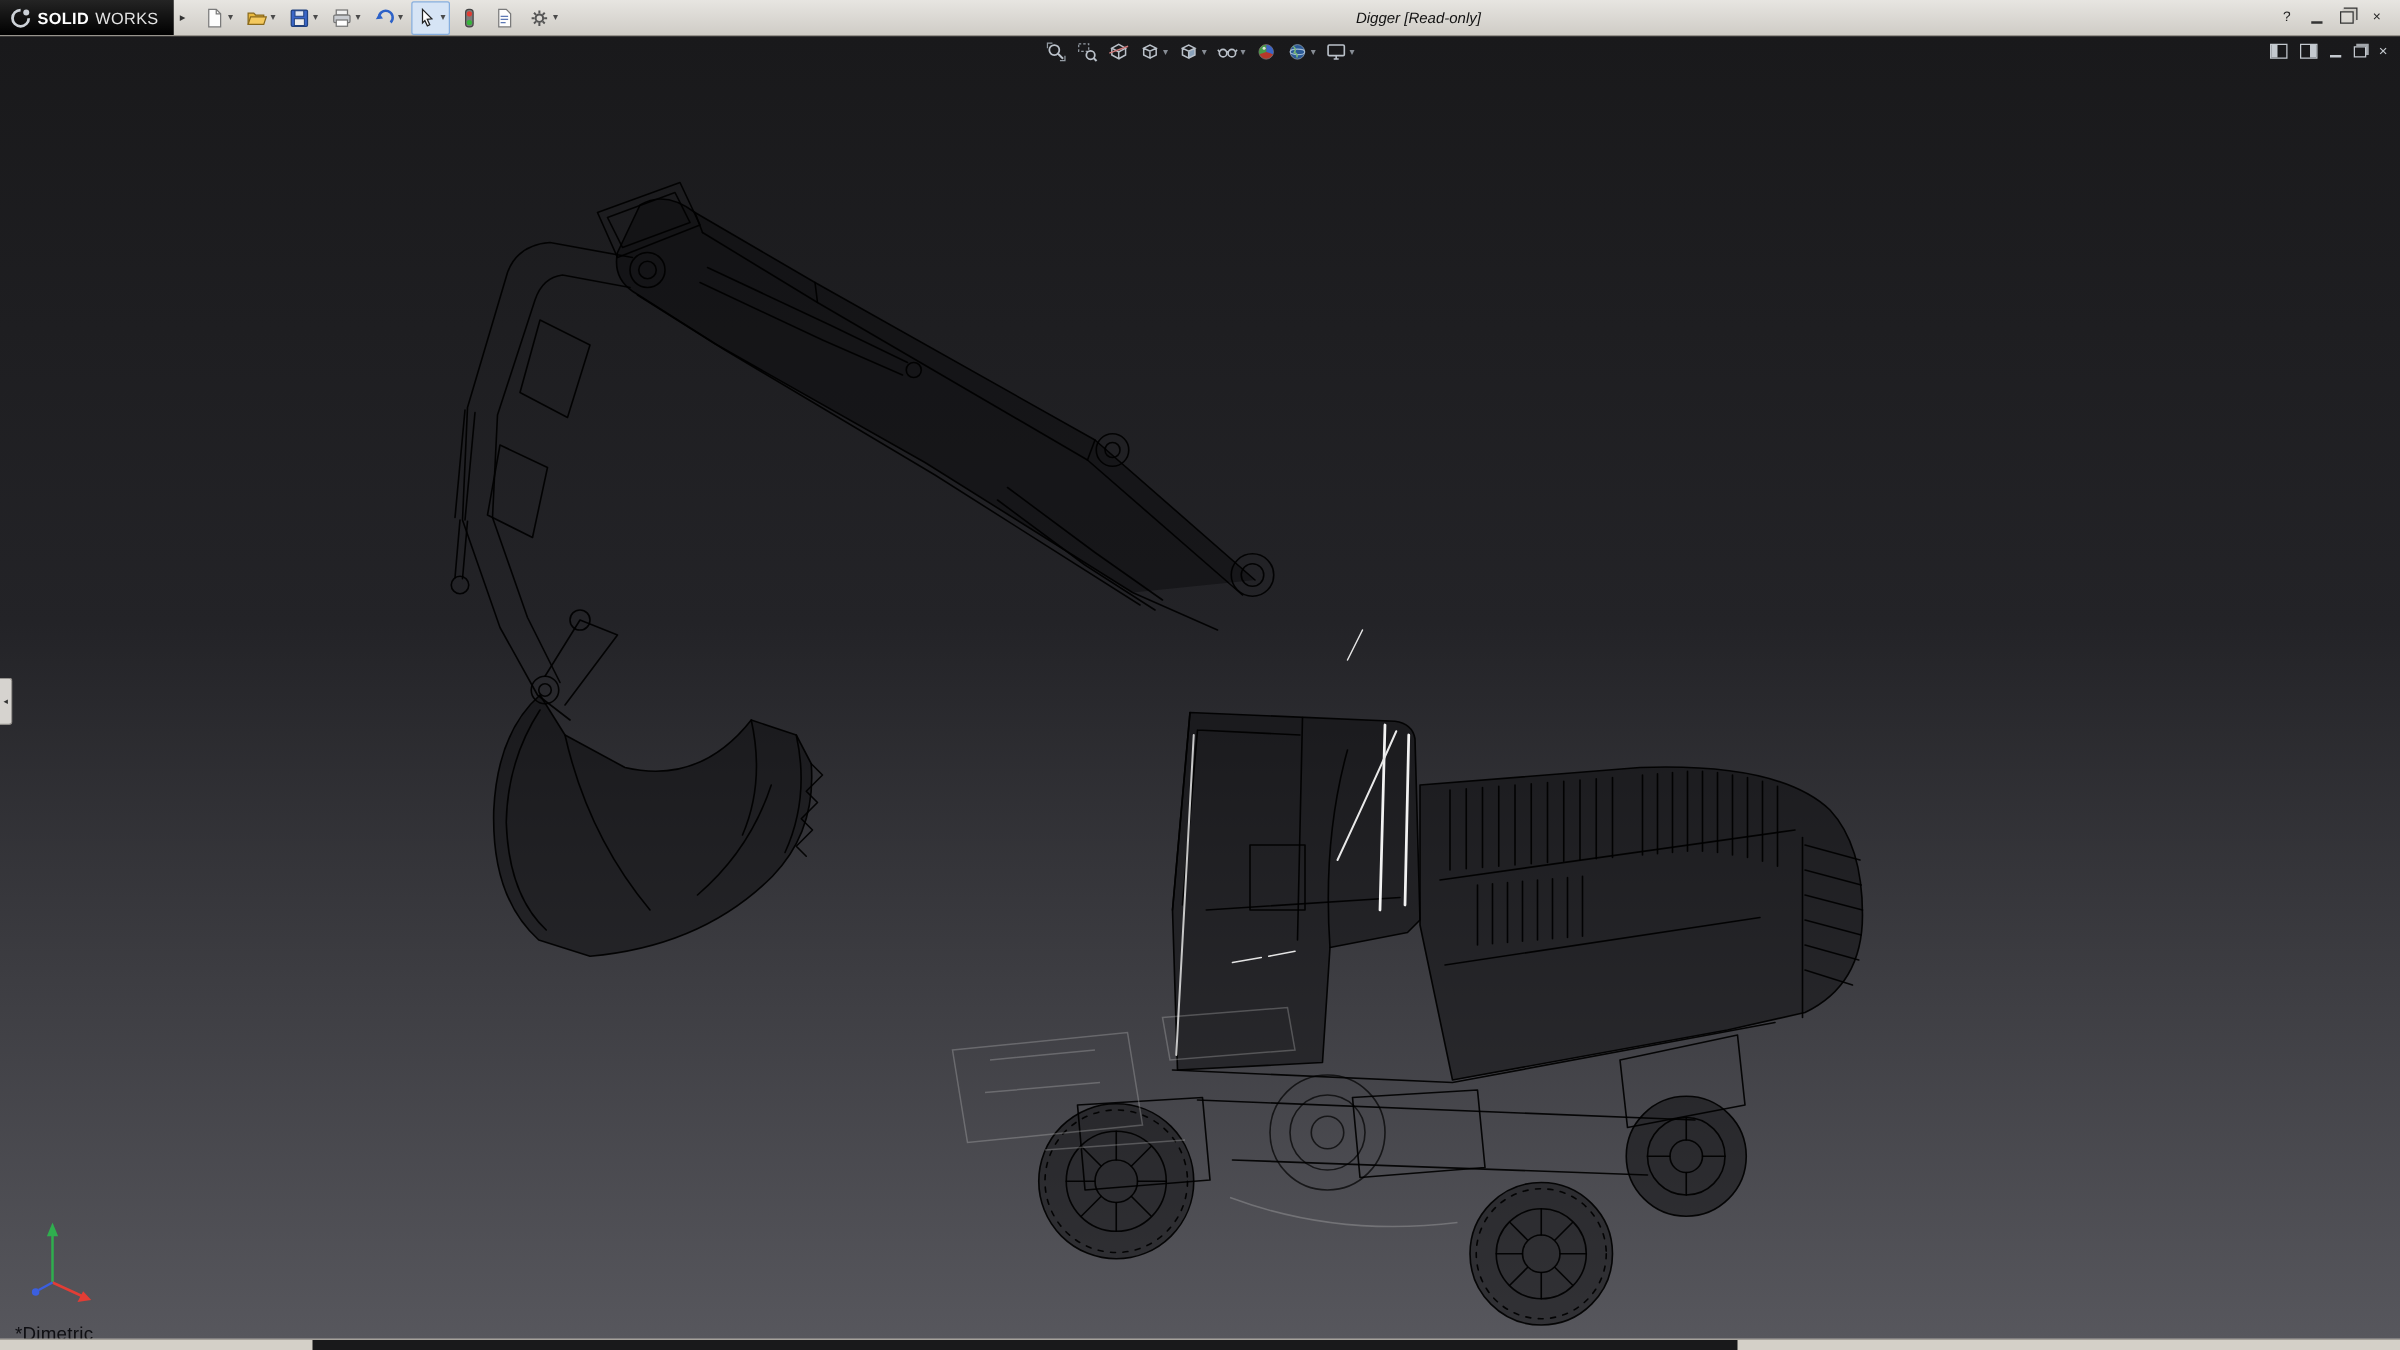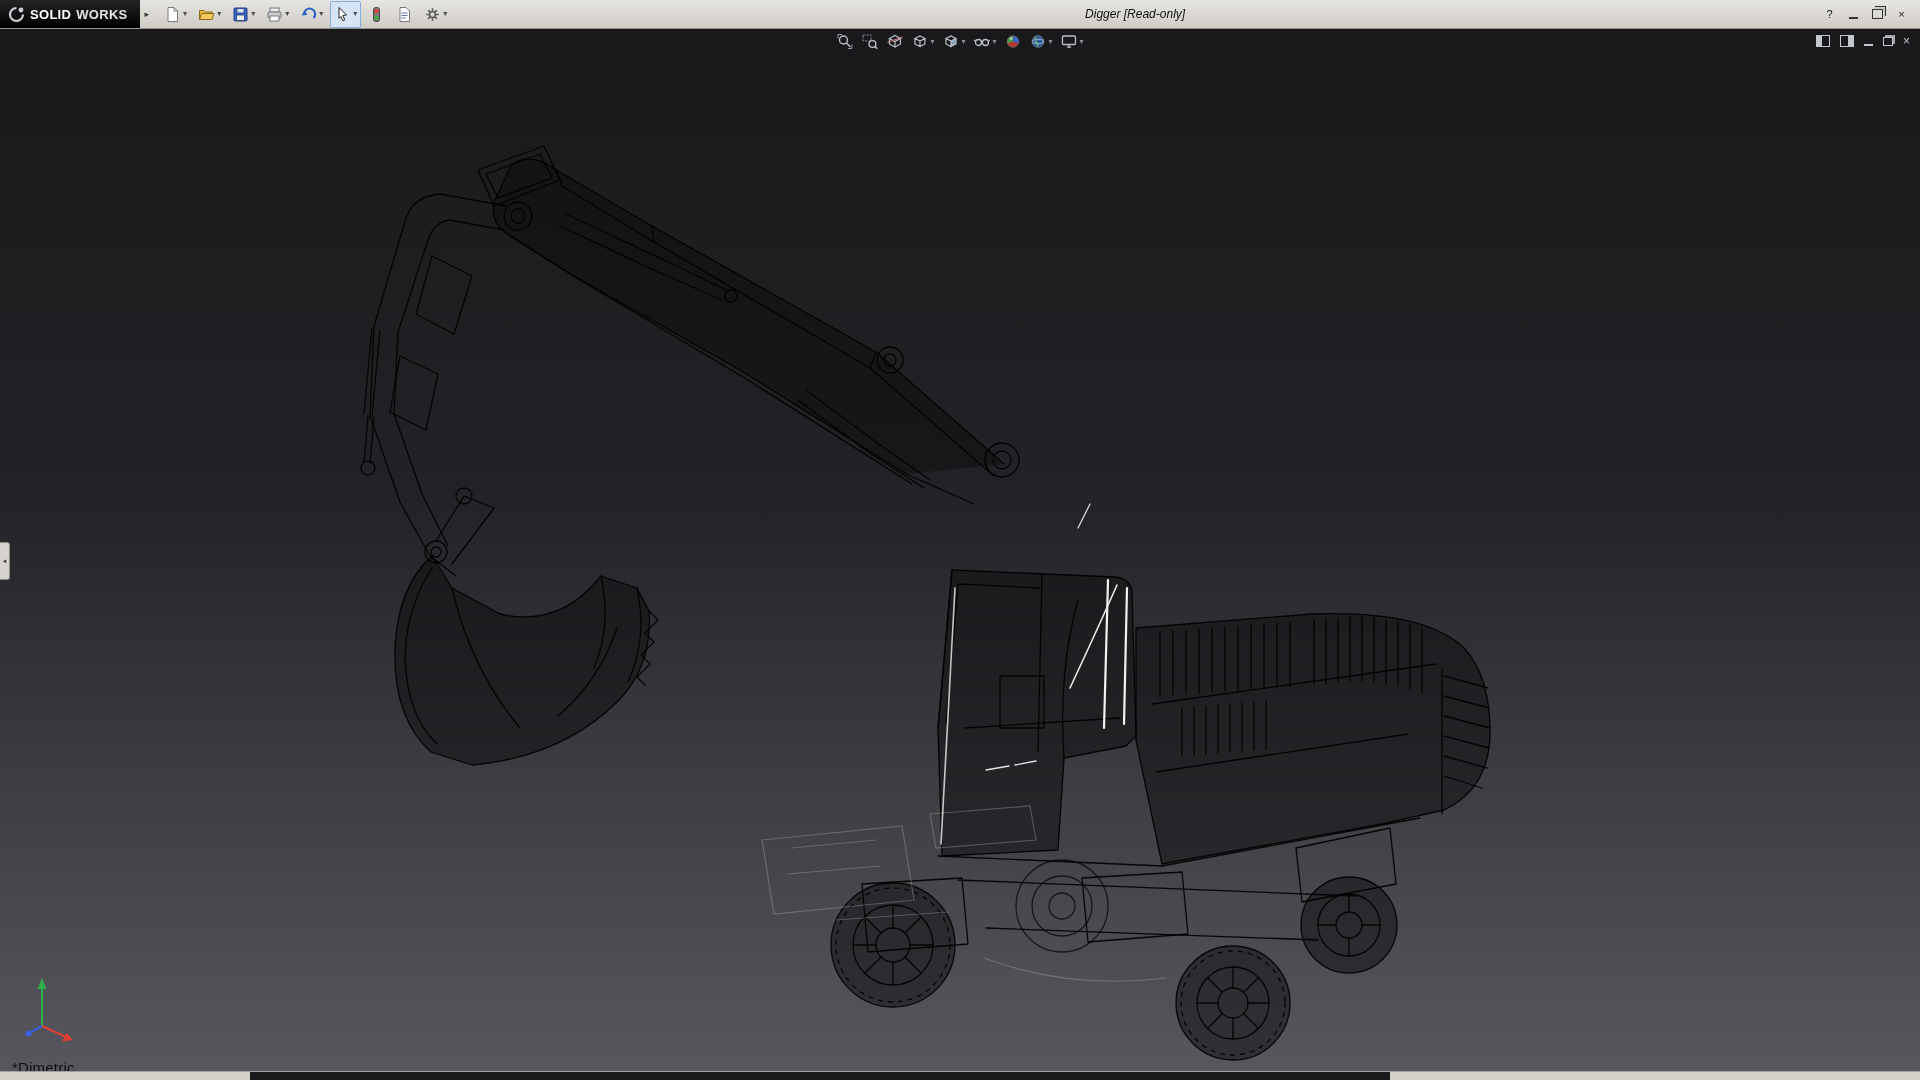--- a/index.html
+++ b/index.html
@@ -3,21 +3,21 @@
 <meta charset="utf-8">
 <style>
   html,body{margin:0;padding:0;width:1920px;height:1080px;overflow:hidden;
     font-family:"Liberation Sans",sans-serif;background:#d4d0c8;position:relative;}
 
   
   .titlebar{position:absolute;top:0;left:0;right:0;height:28px;display:flex;align-items:center;
     background:linear-gradient(#e7e5e1,#cfccc6);border-bottom:1px solid #97938c;z-index:20;}
   .brand{height:28px;background:linear-gradient(#242424,#000);display:flex;align-items:center;gap:5px;
     padding:0 12px 0 8px;color:#fff;font-size:13px;font-weight:bold;letter-spacing:.3px;}
-  .brand .works{color:#e4e4e4;font-weight:700;}
+  .brand .works{color:#e4e4e4;font-weight:400;}
   .expander{font-size:9px;color:#333;padding:0 5px;cursor:default;}
   .main-toolbar{display:flex;align-items:center;gap:3px;margin-left:6px;}
   .tbtn{display:flex;align-items:center;gap:2px;height:23px;padding:1px 3px;border:1px solid transparent;border-radius:2px;}
   .tbtn.active{background:#d6e4f5;border-color:#86aede;}
   .dd{font-size:8px;color:#4a4a4a;line-height:1;}
   .win-title{flex:1;text-align:center;font-size:12px;color:#111;white-space:nowrap;overflow:hidden;font-style:italic;}
   .win-controls{display:flex;align-items:center;gap:3px;padding-right:8px;}
   .wc{width:21px;height:18px;display:flex;align-items:center;justify-content:center;font-size:11px;color:#222;}
   .shape-min{width:9px;height:7px;border-bottom:2px solid #333;}
   .shape-restore{width:9px;height:8px;border:1px solid #333;box-shadow:2px -2px 0 -0px #cfccc6, 3px -3px 0 0px #333;}

